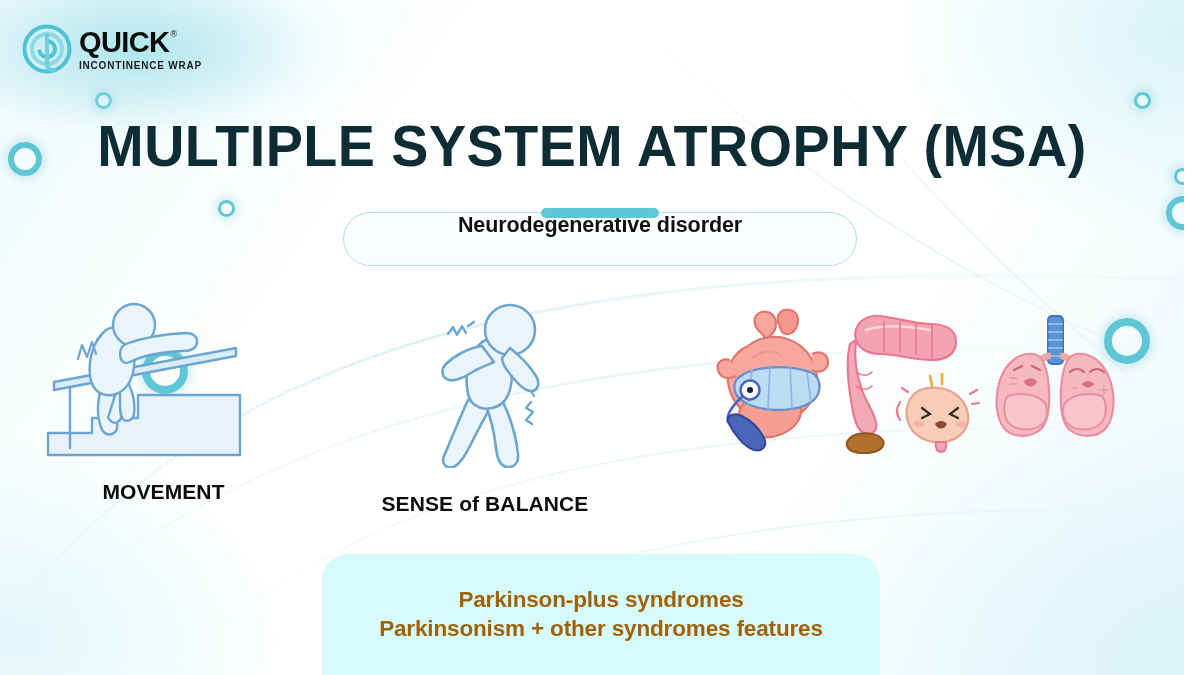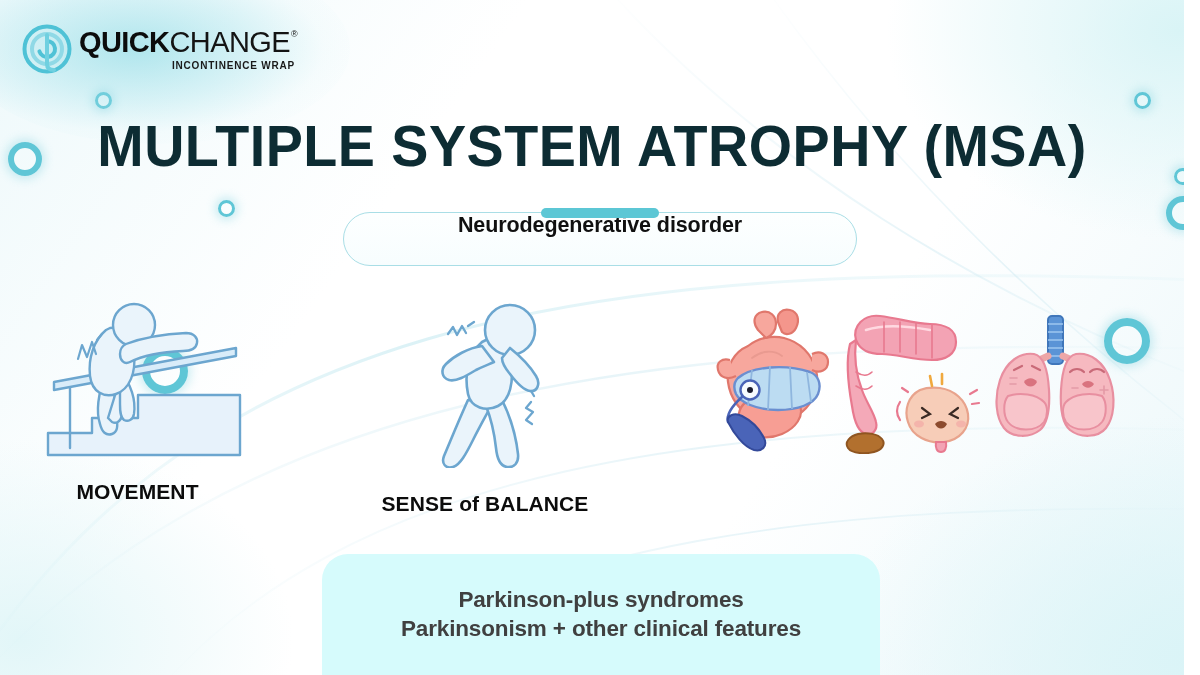--- a/index.html
+++ b/index.html
@@ -156,21 +156,21 @@
   
   .col-label {
     position: absolute;
     text-align: center;
     font-size: 21px;
     font-weight: 600;
     color: #0c0c0c;
     letter-spacing: 0.1px;
     white-space: nowrap;
   }
-  #label-movement { left: 20px;  top: 480px; width: 235px; }
+  #label-movement { left: 46px;  top: 480px; width: 235px; }
   #label-balance  { left: 360px; top: 492px; width: 250px; }
   #label-regulation { left: 690px; top: 480px; width: 465px; }
 
   .icon-art { position: absolute; }
   #art-movement  { left: 40px;  top: 300px; }
   #art-balance   { left: 410px; top: 300px; }
   #art-heart     { left: 712px; top: 302px; }
   #art-gut       { left: 842px; top: 302px; }
   #art-lungs     { left: 986px; top: 310px; }
 
@@ -185,21 +185,21 @@
     border-radius: 26px 26px 0 0;
     display: flex;
     flex-direction: column;
     align-items: center;
     justify-content: center;
     gap: 3px;
   }
   .banner-line {
     font-size: 22.5px;
     font-weight: 700;
-    color: #404040;
+    color: #a16207;
     letter-spacing: -0.15px;
     text-align: right;
   }
 </style>
 </head>
 <body>
 
 <div id="stage">
 
   <svg class="bg-arcs" width="1200" height="675" viewBox="0 0 1200 675" preserveAspectRatio="none">
@@ -239,21 +239,20 @@
       <svg width="50" height="50" viewBox="0 0 50 50">
         <circle cx="25" cy="25" r="22.5" fill="none" stroke="#4fc2d6" stroke-width="4"></circle>
         <circle cx="25" cy="25" r="15" fill="none" stroke="#8fd9e6" stroke-width="4"></circle>
         <path d="M 25 17 a 8 8 0 1 1 -7.6 10.4" fill="none" stroke="#4fc2d6" stroke-width="4" stroke-linecap="round"></path>
         <path d="M 25 11 L 25 40 q 0 6 7 6" fill="none" stroke="#6fd0e0" stroke-width="4" stroke-linecap="round"></path>
       </svg>
     </div>
     <div id="logo-words">
       <div id="logo-line1">
         <span class="logo-quick">QUICK</span>
-          <span class="logo-change">CHANGE</span>
           <span class="logo-reg">®</span>
       </div>
       <div id="logo-line2">INCONTINENCE WRAP</div>
     </div>
   </div>
 
   <div id="main-title">MULTIPLE SYSTEM ATROPHY (MSA)</div>
 
   <div id="subtitle-pill">
     <div id="subtitle-accent"></div>
@@ -438,16 +437,16 @@
         </g>
       </g>
     </svg>
   </div>
 
   <div class="col-label" id="label-movement">MOVEMENT</div>
   <div class="col-label" id="label-balance">SENSE of BALANCE</div>
 
   <div id="bottom-banner">
     <div class="banner-line">Parkinson-plus syndromes</div>
-    <div class="banner-line">Parkinsonism + other clinical features</div>
+    <div class="banner-line">Parkinsonism + other syndromes features</div>
   </div>
 
 </div>
 
 </body></html>

